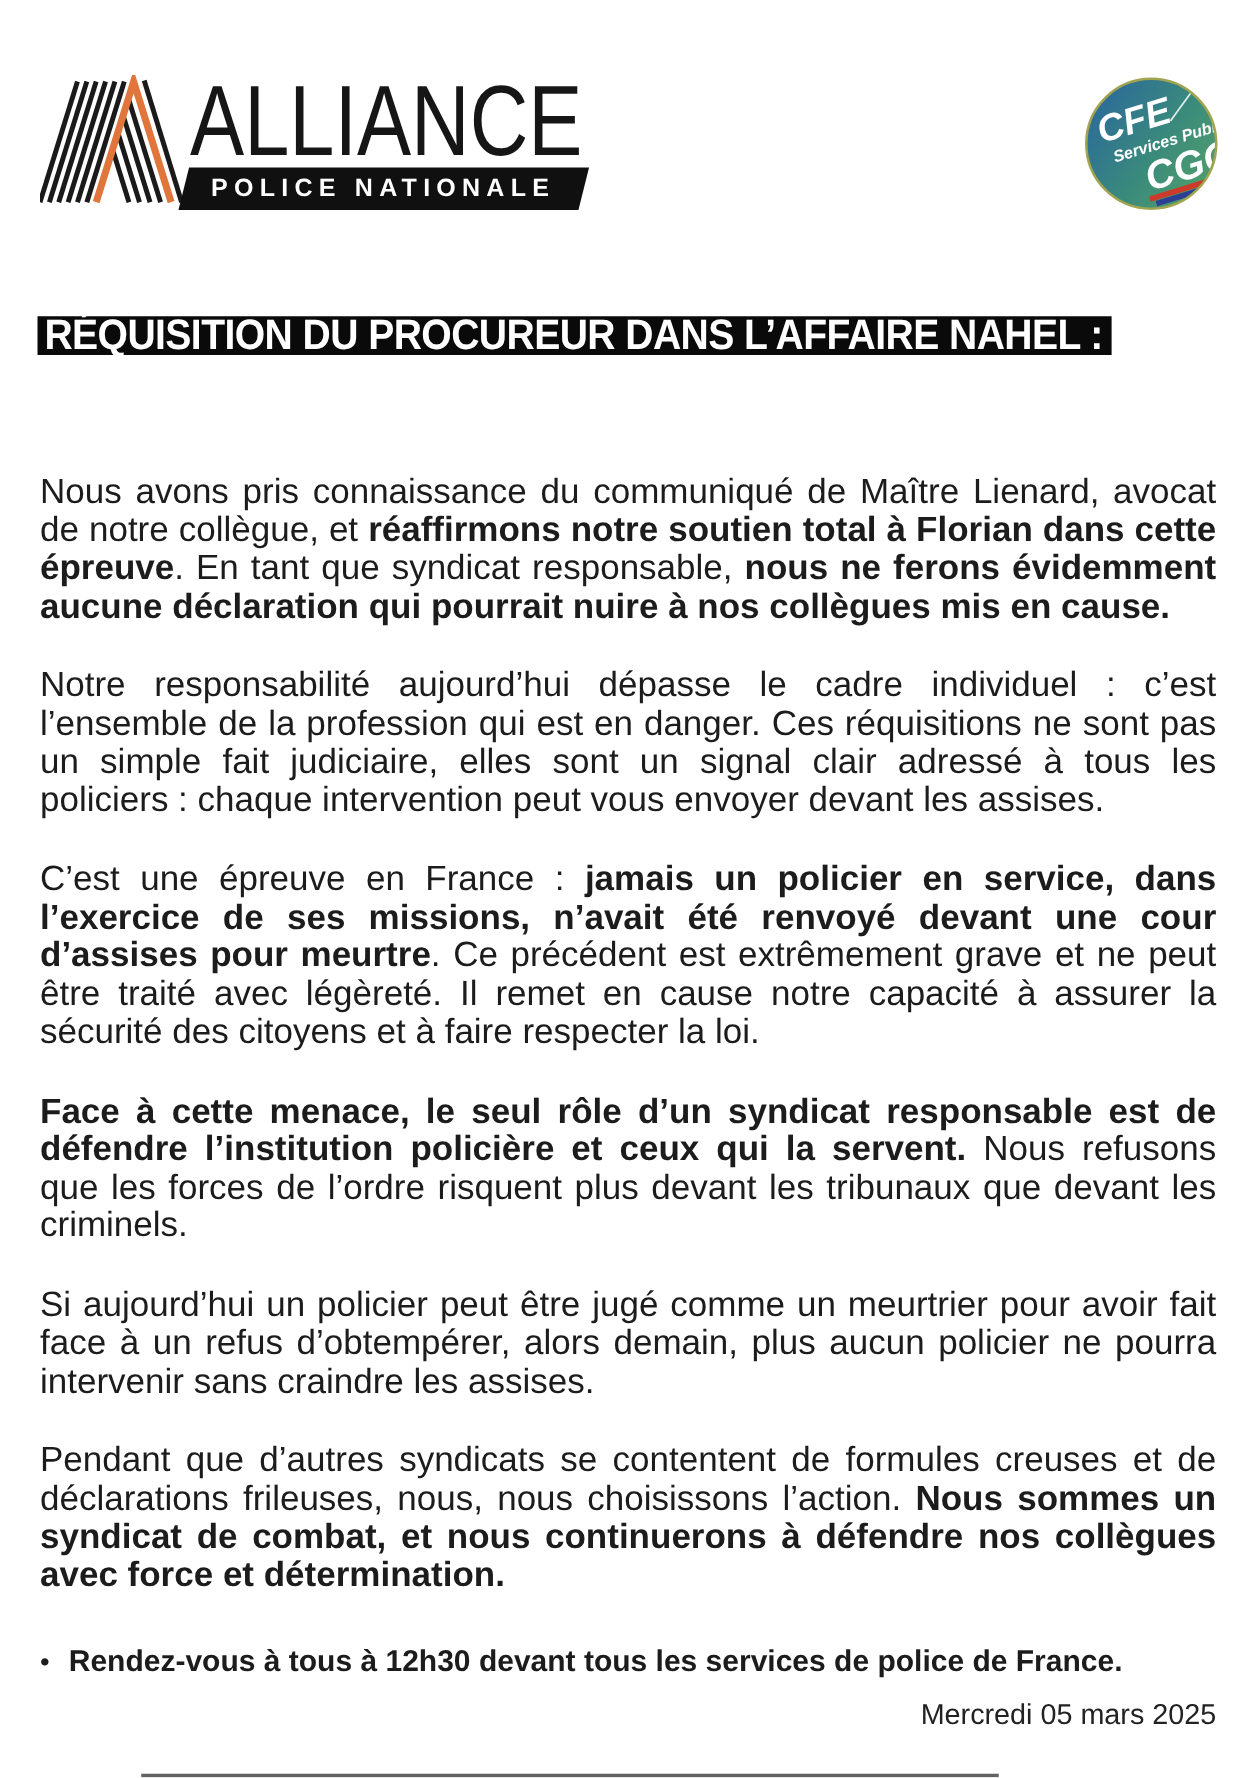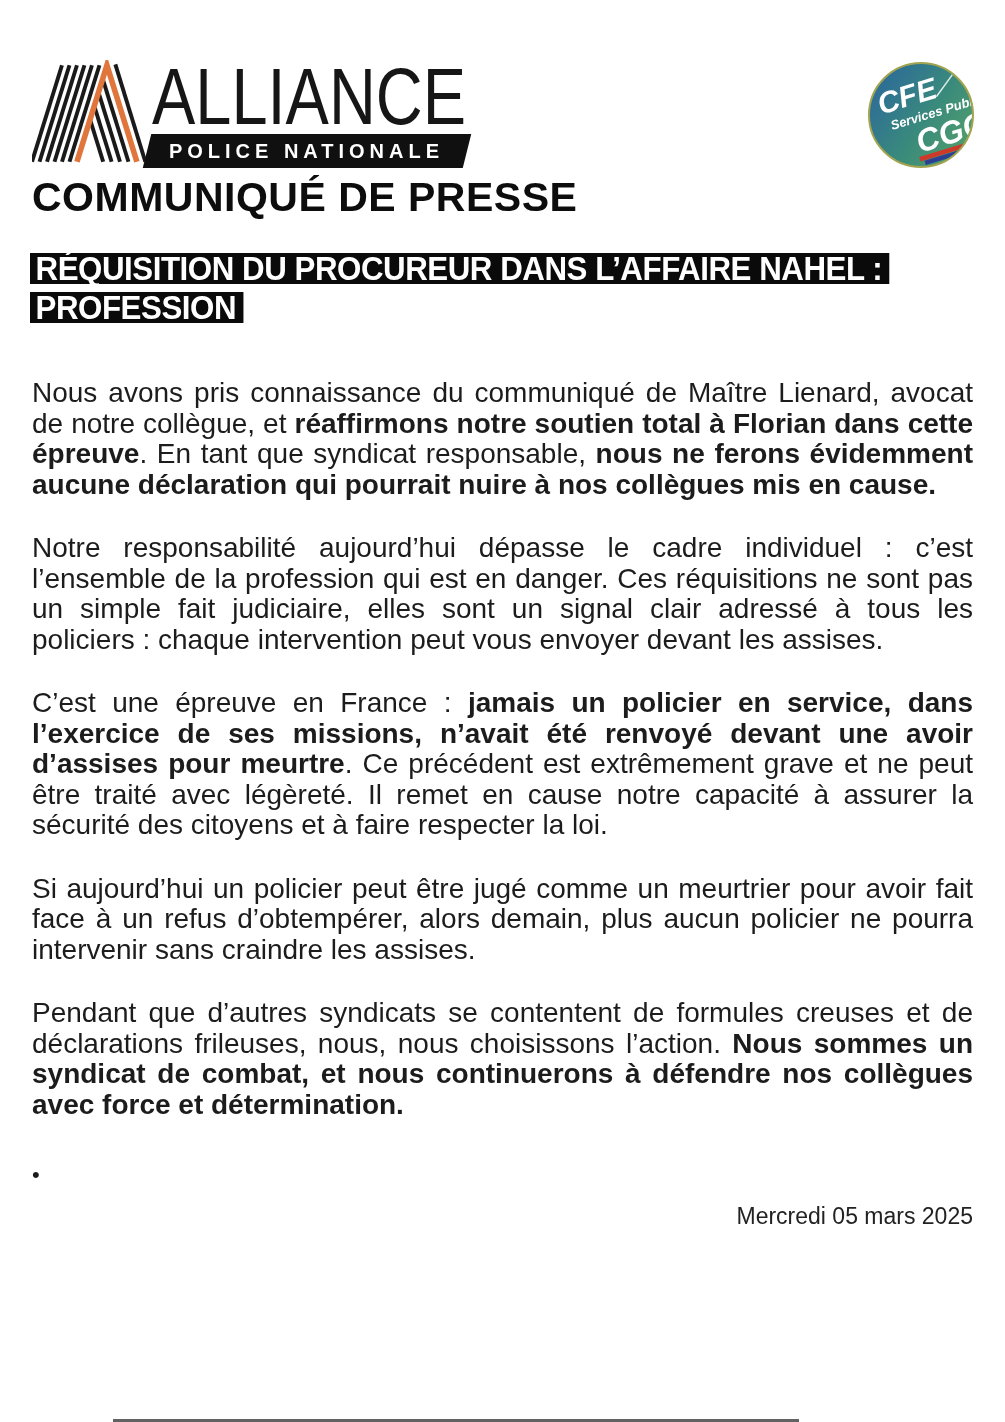--- a/index.html
+++ b/index.html
@@ -103,36 +103,36 @@
         <text x="16" y="42" font-size="30">CFE</text>
         <text x="22" y="60" font-size="13">Services Publics</text>
         <text x="42" y="90" font-size="32">CGC</text>
         <line x1="74" y1="41" x2="102" y2="20" stroke="#ffffff" stroke-width="1.4" opacity="0.85"></line>
         <line x1="40" y1="96" x2="100" y2="96" stroke="#CD3A2A" stroke-width="4.5"></line>
         <line x1="44" y1="101" x2="104" y2="101" stroke="#2C3F92" stroke-width="4.5"></line>
       </g>
     </g>
   </svg>
 
-  <div class="doc-title">COMMUNIQUÉ DE PRESSE</div>
 
   <div class="headline">
     <span class="hl-line"><span>RÉQUISITION DU PROCUREUR DANS L’AFFAIRE NAHEL :</span></span>
-    <span class="hl-line"><span>PROFESSION</span></span>
   </div>
 
   <div class="content">
     <p><span>Nous avons pris connaissance du communiqué de Maître Lienard, avocat de notre collègue, et </span><span class="b">réaffirmons notre soutien total à Florian dans cette épreuve</span><span>. En tant que syndicat responsable, </span><span class="b">nous ne ferons évidemment aucune déclaration qui pourrait nuire à nos collègues mis en cause.</span></p>
     <p><span>Notre responsabilité aujourd’hui dépasse le cadre individuel : c’est l’ensemble de la profession qui est en danger. Ces réquisitions ne sont pas un simple fait judiciaire, elles sont un signal clair adressé à tous les policiers : chaque intervention peut vous envoyer devant les assises.</span></p>
-    <p><span>C’est une épreuve en France : </span><span class="b">jamais un policier en service, dans l’exercice de ses missions, n’avait été renvoyé devant une avoir d’assises pour meurtre</span><span>. Ce précédent est extrêmement grave et ne peut être traité avec légèreté. Il remet en cause notre capacité à assurer la sécurité des citoyens et à faire respecter la loi.</span></p>
+    <p><span>C’est une épreuve en France : </span><span class="b">jamais un policier en service, dans l’exercice de ses missions, n’avait été renvoyé devant une cour d’assises pour meurtre</span><span>. Ce précédent est extrêmement grave et ne peut être traité avec légèreté. Il remet en cause notre capacité à assurer la sécurité des citoyens et à faire respecter la loi.</span></p>
+    <p><span class="b">Face à cette menace, le seul rôle d’un syndicat responsable est de défendre l’institution policière et ceux qui la servent.</span><span> Nous refusons que les forces de l’ordre risquent plus devant les tribunaux que devant les criminels.</span></p>
     <p><span>Si aujourd’hui un policier peut être jugé comme un meurtrier pour avoir fait face à un refus d’obtempérer, alors demain, plus aucun policier ne pourra intervenir sans craindre les assises.</span></p>
     <p><span>Pendant que d’autres syndicats se contentent de formules creuses et de déclarations frileuses, nous, nous choisissons l’action. </span><span class="b">Nous sommes un syndicat de combat, et nous continuerons à défendre nos collègues avec force et détermination.</span></p>
 
     <div class="bullet-row">
       <span class="marker">•</span>
+      <span>Rendez-vous à tous à 12h30 devant tous les services de police de France.</span>
     </div>
 
     <div class="date-line">Mercredi 05 mars 2025</div>
   </div>
 
   <div class="footer-bar-cut"></div>
 
 </div>
 
 </body></html>

